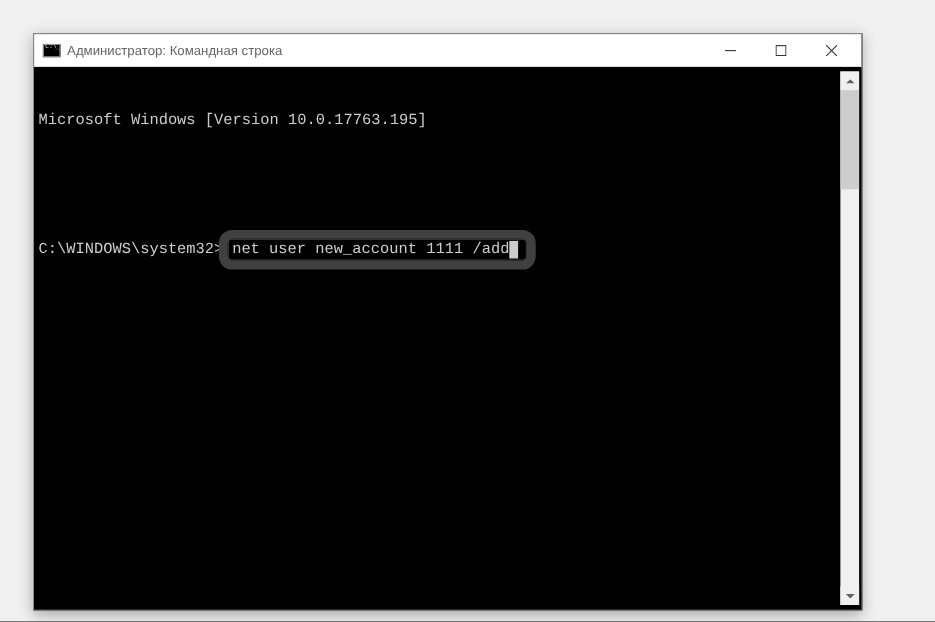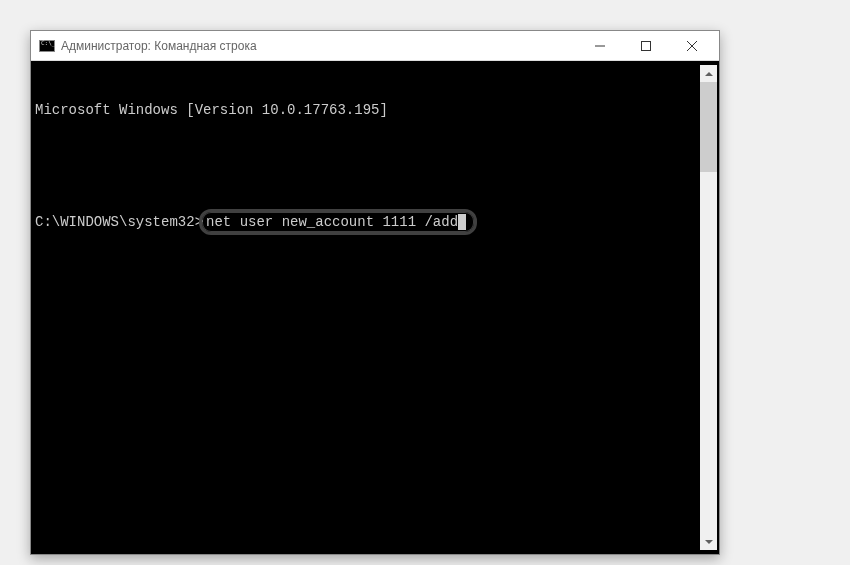--- a/index.html
+++ b/index.html
@@ -11,21 +11,21 @@
       background: #f0f0f0;
       font-family: Consolas, "Courier New", monospace;
       width: 850px;
       height: 565px;
       position: relative;
     }
     .window {
       position: absolute;
       top: 30px;
       left: 30px;
-      width: 690px;
+      width: 754px;
       height: 525px;
       background: #000;
       border: 1px solid #888;
       box-shadow: 0 4px 12px rgba(0,0,0,0.3);
       display: flex;
       flex-direction: column;
     }
     .titlebar {
       height: 30px;
       background: #fff;
@@ -111,21 +111,21 @@
       top: 17px;
       width: 17px;
       height: 90px;
       background: #cdcdcd;
     }
     .prompt-line {
       white-space: pre;
     }
     .command-highlight {
       display: inline-block;
-      border: 3px solid #404040;
+      border: 8px solid #404040;
       border-radius: 12px;
       padding: 1px 8px 1px 4px;
       margin-left: -4px;
       box-shadow: 0 0 0 1px rgba(255,255,255,0.25) inset;
     }
     .cursor {
       display: inline-block;
       width: 8px;
       height: 16px;
       background: #ccc;

